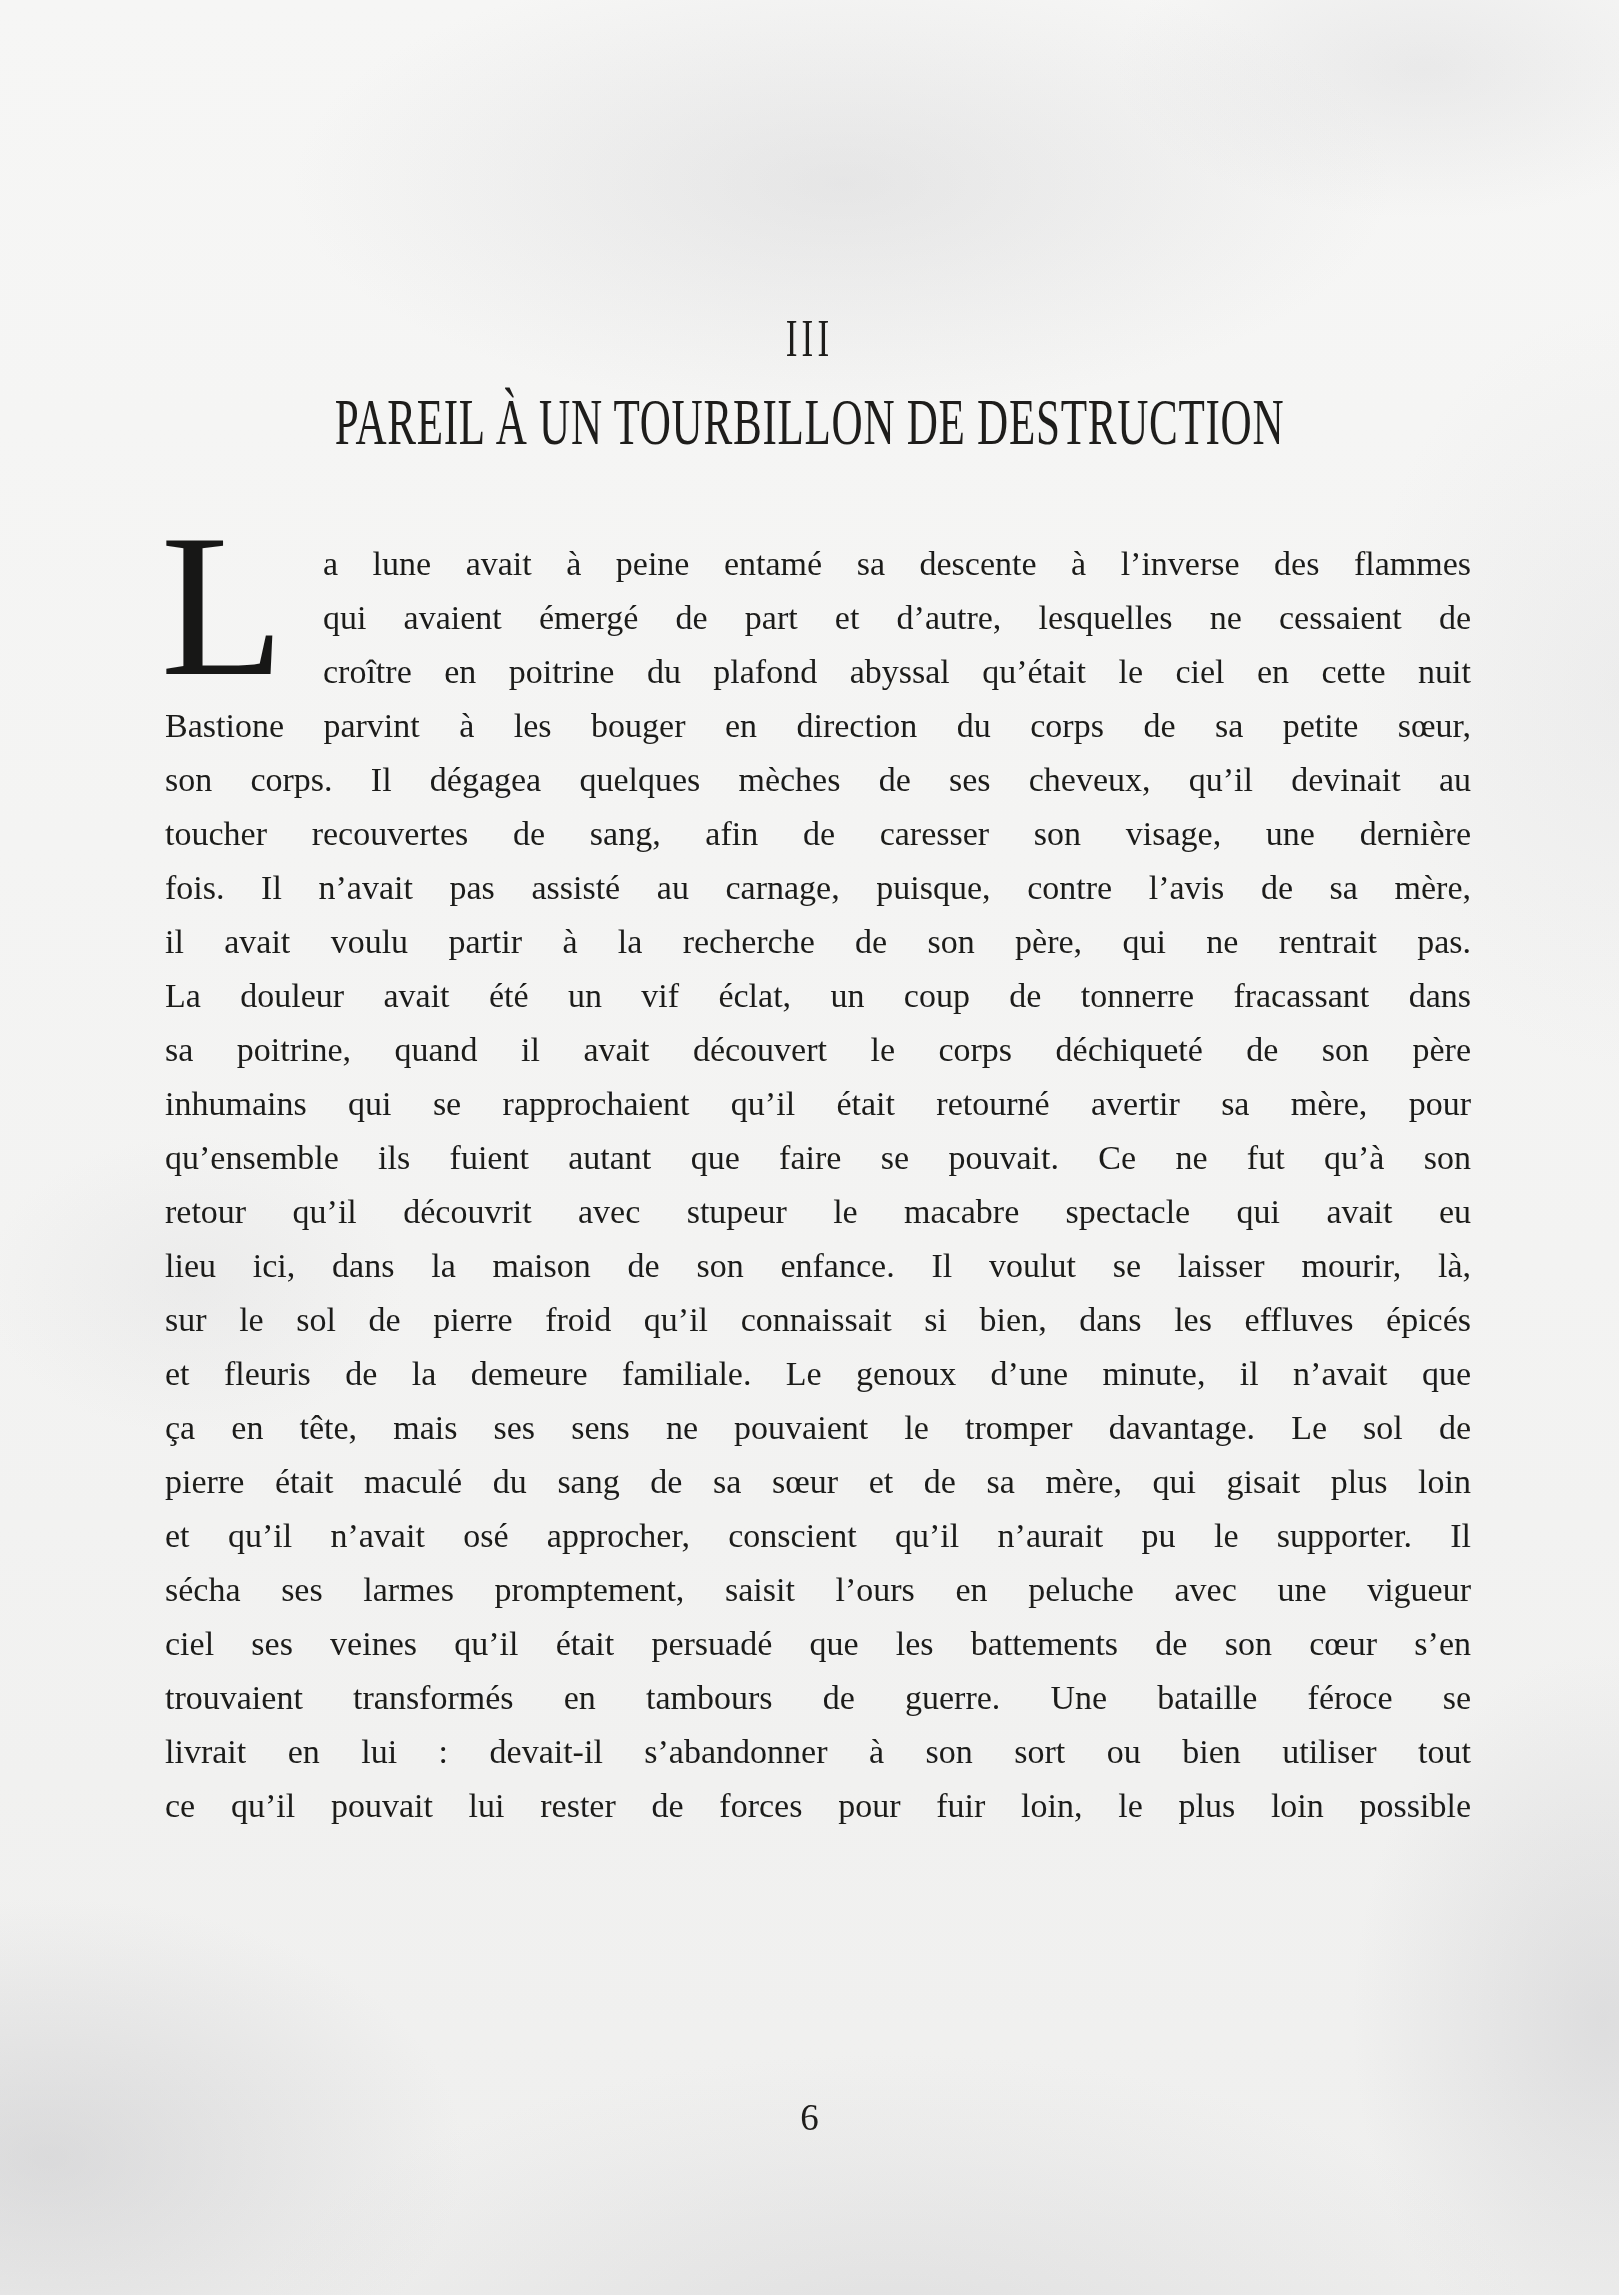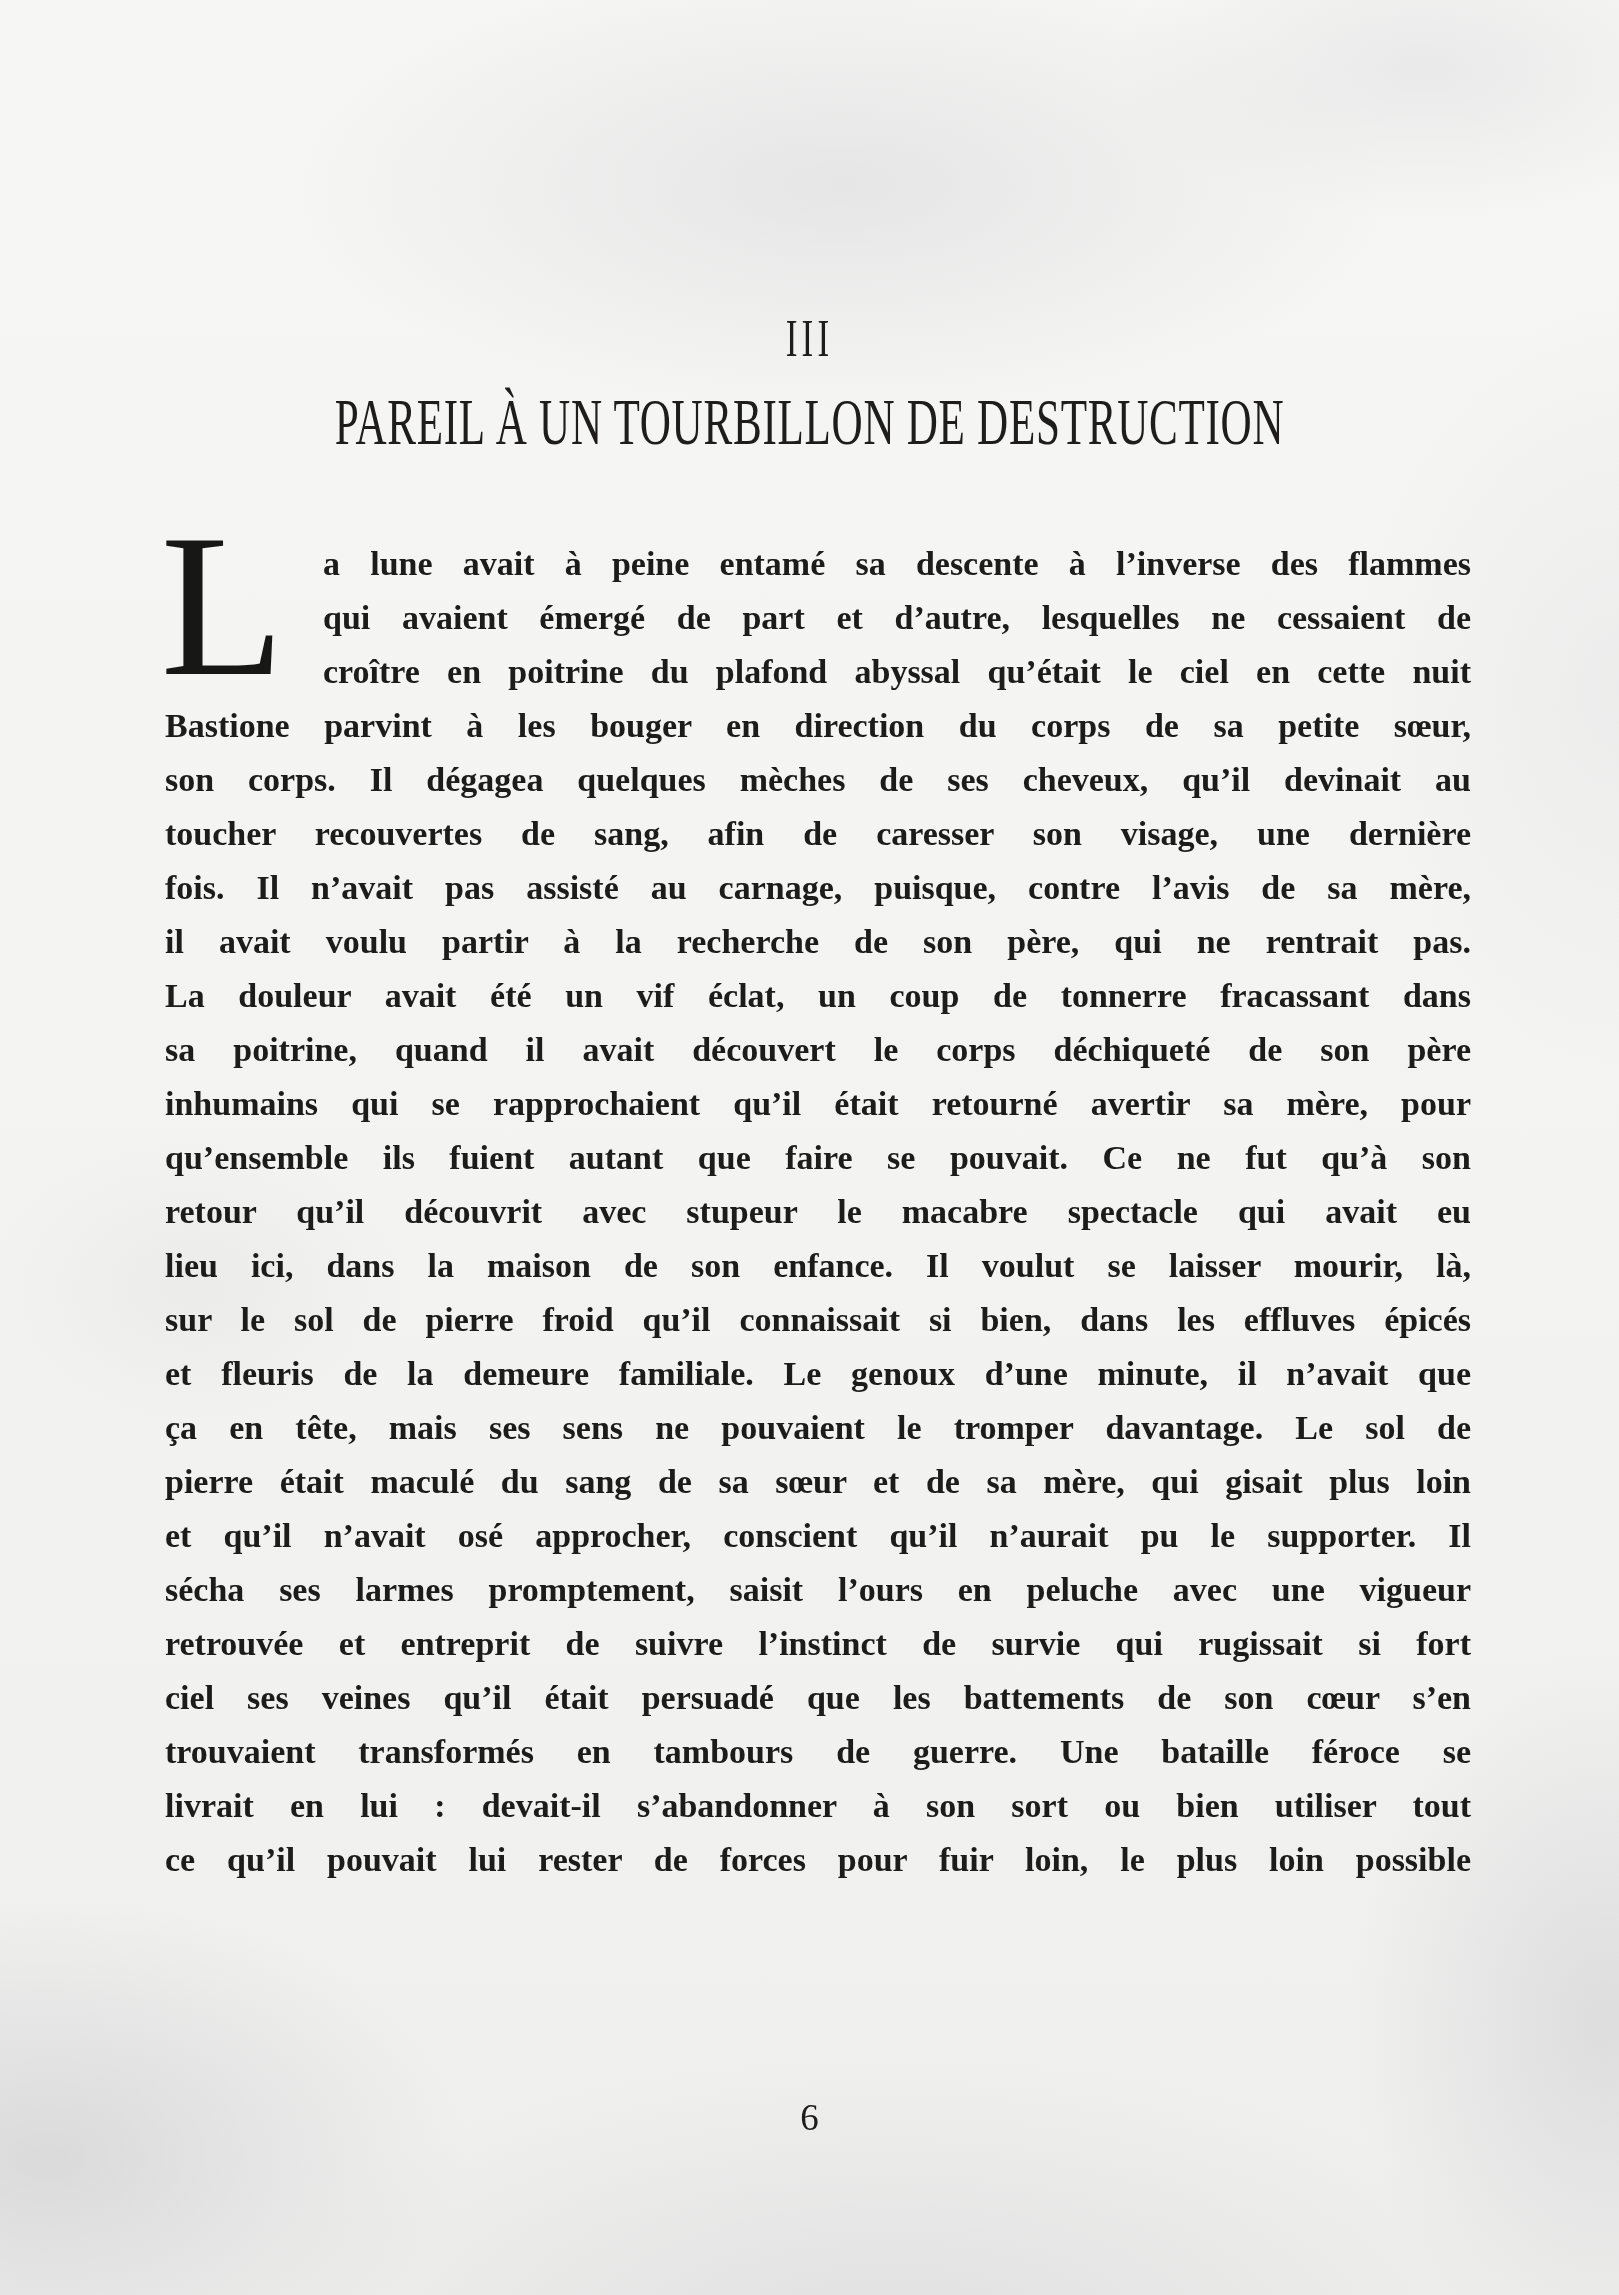--- a/index.html
+++ b/index.html
@@ -81,21 +81,20 @@
     line-height: 1;
     font-weight: 400;
     color: #171716;
   }
   .line {
     text-align: justify;
     text-align-last: justify;
     height: 54px;
     overflow: visible;
     white-space: normal;
-    font-weight: bold;
   }
   .page-number {
     position: absolute;
     top: 2098px;
     left: 0;
     width: 100%;
     text-align: center;
     font-size: 37px;
     line-height: 1.1;
     color: #1e1d1b;
@@ -127,21 +126,20 @@
       <div class="line">inhumains qui se rapprochaient qu’il était retourné avertir sa mère, pour</div>
       <div class="line">qu’ensemble ils fuient autant que faire se pouvait. Ce ne fut qu’à son</div>
       <div class="line">retour qu’il découvrit avec stupeur le macabre spectacle qui avait eu</div>
       <div class="line">lieu ici, dans la maison de son enfance. Il voulut se laisser mourir, là,</div>
       <div class="line">sur le sol de pierre froid qu’il connaissait si bien, dans les effluves épicés</div>
       <div class="line">et fleuris de la demeure familiale. Le genoux d’une minute, il n’avait que</div>
       <div class="line">ça en tête, mais ses sens ne pouvaient le tromper davantage. Le sol de</div>
       <div class="line">pierre était maculé du sang de sa sœur et de sa mère, qui gisait plus loin</div>
       <div class="line">et qu’il n’avait osé approcher, conscient qu’il n’aurait pu le supporter. Il</div>
       <div class="line">sécha ses larmes promptement, saisit l’ours en peluche avec une vigueur</div>
-      <div class="line">retrouvée et entreprit de suivre l’instinct de survie qui rugissait si fort</div>
       <div class="line">ciel ses veines qu’il était persuadé que les battements de son cœur s’en</div>
       <div class="line">trouvaient transformés en tambours de guerre. Une bataille féroce se</div>
       <div class="line">livrait en lui : devait-il s’abandonner à son sort ou bien utiliser tout</div>
       <div class="line">ce qu’il pouvait lui rester de forces pour fuir loin, le plus loin possible</div>
     </div>
 
   <div class="page-number">6</div>
 </div>
 
 

